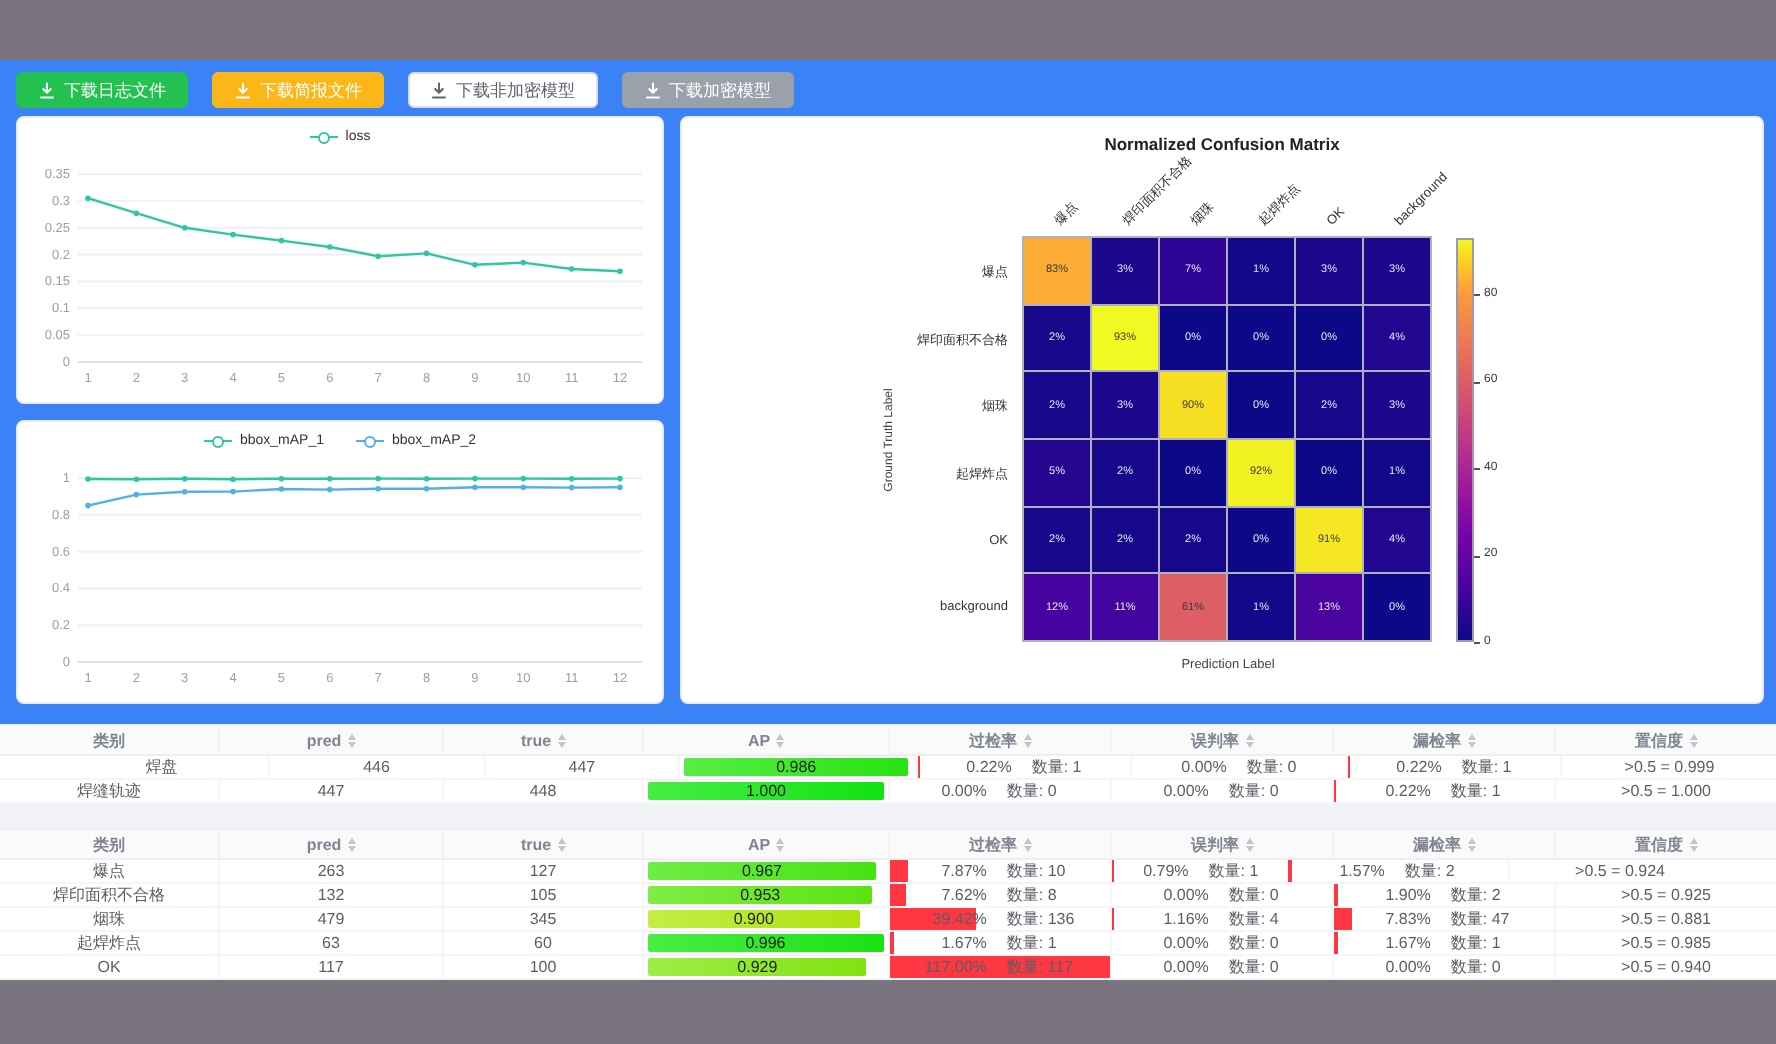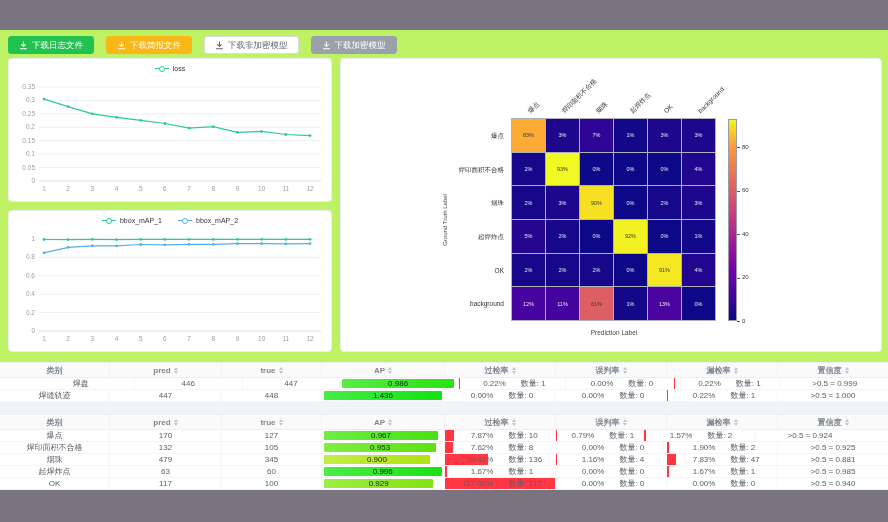--- a/index.html
+++ b/index.html
@@ -1,16 +1,16 @@
 <!DOCTYPE html>
 <html><head>
 <meta charset="utf-8">
 <style>
   html,body{margin:0;padding:0;background:#555;}
-  .screen{position:relative;width:888px;height:522px;overflow:hidden;background:#bef264;
+  .screen{position:relative;width:888px;height:522px;overflow:hidden;background:#3b82f6;
     font-family:"Liberation Sans","DejaVu Sans",sans-serif;text-decoration:underline;-webkit-font-smoothing:antialiased;}
   .winbar{position:absolute;left:0;width:888px;height:30px;background:#7a7480;}
   .winbar.top{top:0;}
   .winbar.bottom{top:490px;height:32px;}
 
   
   .toolbar{position:absolute;left:8px;top:36px;display:flex;gap:12px;align-items:center;}
   .btn{display:inline-flex;align-items:center;gap:4px;height:18px;padding:0 10px;border-radius:3px;
     font-size:8.5px;line-height:1;border:1px solid transparent;color:#fff;cursor:pointer;white-space:nowrap;}
   .btn svg{width:9px;height:9px;}
@@ -56,21 +56,21 @@
   .td:last-child{border-right:none;}
   .sorter{display:inline-flex;flex-direction:column;gap:1px;}
   .sorter i{display:block;width:0;height:0;border-left:2.5px solid transparent;border-right:2.5px solid transparent;}
   .sorter .up{border-bottom:3px solid #c0c4cc;}
   .sorter .dn{border-top:3px solid #c0c4cc;}
   .ap-bar{position:absolute;left:2px;top:1px;bottom:1px;border-radius:1px;}
   .ap-txt{position:absolute;top:0;bottom:0;display:flex;align-items:center;justify-content:center;font-size:8px;color:#1d1d1d;}
   .rate-bar{position:absolute;left:0;top:0;bottom:0;background:#ff3742;}
   .rate-wrap{position:relative;z-index:1;display:flex;width:100%;align-items:center;}
   .rate-pct{width:44%;text-align:right;}
-  .rate-qty{margin-left:15px;text-align:left;}
+  .rate-qty{margin-left:10px;text-align:left;}
 </style>
 </head>
 <body>
 
 <div class="screen">
   <div class="winbar top"></div>
 
   <div class="toolbar">
     <button class="btn green">
       <svg viewBox="0 0 12 12">
@@ -208,20 +208,21 @@
         <circle cx="180.0909090909091" cy="33.4" r="1.4" fill="#56aee8"></circle>
         <circle cx="204.27272727272728" cy="33.4" r="1.4" fill="#56aee8"></circle>
         <circle cx="228.45454545454547" cy="32.6" r="1.4" fill="#56aee8"></circle>
         <circle cx="252.63636363636365" cy="32.6" r="1.4" fill="#56aee8"></circle>
         <circle cx="276.81818181818187" cy="32.8" r="1.4" fill="#56aee8"></circle>
         <circle cx="301" cy="32.6" r="1.4" fill="#56aee8"></circle>
       </svg>
     </div>
 
   <div class="panel" id="panel-cm">
+    <div class="cm-title">Normalized Confusion Matrix</div>
     <div id="cm-body" class="cm-abs" style="left:0;top:0;width:542px;height:294px;">
         <div class="cm-abs" style="left: 170px; top: 59px; width: 205px; height: 203px; background: rgb(176, 176, 191);"></div>
         <div class="cm-cell" style="left: 171px; top: 60px; width: 33px; height: 32.7px; background: rgb(252, 171, 53); color: rgb(58, 58, 58);">83%</div>
         <div class="cm-cell" style="left: 205px; top: 60px; width: 33px; height: 32.7px; background: rgb(28, 7, 141); color: rgb(232, 230, 239);">3%</div>
         <div class="cm-cell" style="left: 239px; top: 60px; width: 33px; height: 32.7px; background: rgb(47, 5, 149); color: rgb(232, 230, 239);">7%</div>
         <div class="cm-cell" style="left: 273px; top: 60px; width: 33px; height: 32.7px; background: rgb(18, 8, 137); color: rgb(232, 230, 239);">1%</div>
         <div class="cm-cell" style="left: 307px; top: 60px; width: 33px; height: 32.7px; background: rgb(28, 7, 141); color: rgb(232, 230, 239);">3%</div>
         <div class="cm-cell" style="left: 341px; top: 60px; width: 33px; height: 32.7px; background: rgb(28, 7, 141); color: rgb(232, 230, 239);">3%</div>
         <div class="cm-cell" style="left: 171px; top: 93.7px; width: 33px; height: 32.7px; background: rgb(23, 7, 139); color: rgb(232, 230, 239);">2%</div>
         <div class="cm-cell" style="left: 205px; top: 93.7px; width: 33px; height: 32.7px; background: rgb(240, 249, 33); color: rgb(58, 58, 58);">93%</div>
@@ -366,21 +367,21 @@
             </div>
           </div>
           <div class="td" style="width: 110px;">&gt;0.5 = 0.999</div>
         </div>
         <div class="tr">
           <div class="td" style="width: 110px;">焊缝轨迹</div>
           <div class="td" style="width: 112px;">447</div>
           <div class="td" style="width: 100px;">448</div>
           <div class="td" style="width: 123px;">
             <div class="ap-bar" style="width: calc(100% - 4px); background: linear-gradient(to right, rgb(69, 237, 69), rgb(18, 226, 18));"></div>
-            <div class="ap-txt" style="left: 2px; width: calc(100% - 4px);">1.436</div>
+            <div class="ap-txt" style="left: 2px; width: calc(100% - 4px);">1.000</div>
           </div>
           <div class="td" style="width: 111px;">
             <div class="rate-wrap">
               <div class="rate-pct">0.00%</div>
               <div class="rate-qty">数量: 0</div>
             </div>
           </div>
           <div class="td" style="width: 111px;">
             <div class="rate-wrap">
               <div class="rate-pct">0.00%</div>
@@ -448,21 +449,21 @@
           <div class="th" style="width: 110px;">
             <div style="display: inline;">置信度</div>
             <div class="sorter">
               <i class="up"></i>
               <i class="dn"></i>
             </div>
           </div>
         </div>
         <div class="tr">
           <div class="td" style="width: 110px;">爆点</div>
-          <div class="td" style="width: 112px;">170</div>
+          <div class="td" style="width: 112px;">263</div>
           <div class="td" style="width: 100px;">127</div>
           <div class="td" style="width: 123px;">
             <div class="ap-bar" style="width: calc(96.7% - 4px); background: linear-gradient(to right, rgb(111, 237, 69), rgb(70, 226, 18));"></div>
             <div class="ap-txt" style="left: 2px; width: calc(96.7% - 4px);">0.967</div>
           </div>
           <div class="td" style="width: 111px;">
             <div class="rate-bar" style="width: calc(7.87%); min-width: 1px;"></div>
             <div class="rate-wrap">
               <div class="rate-pct">7.87%</div>
               <div class="rate-qty">数量: 10</div>

